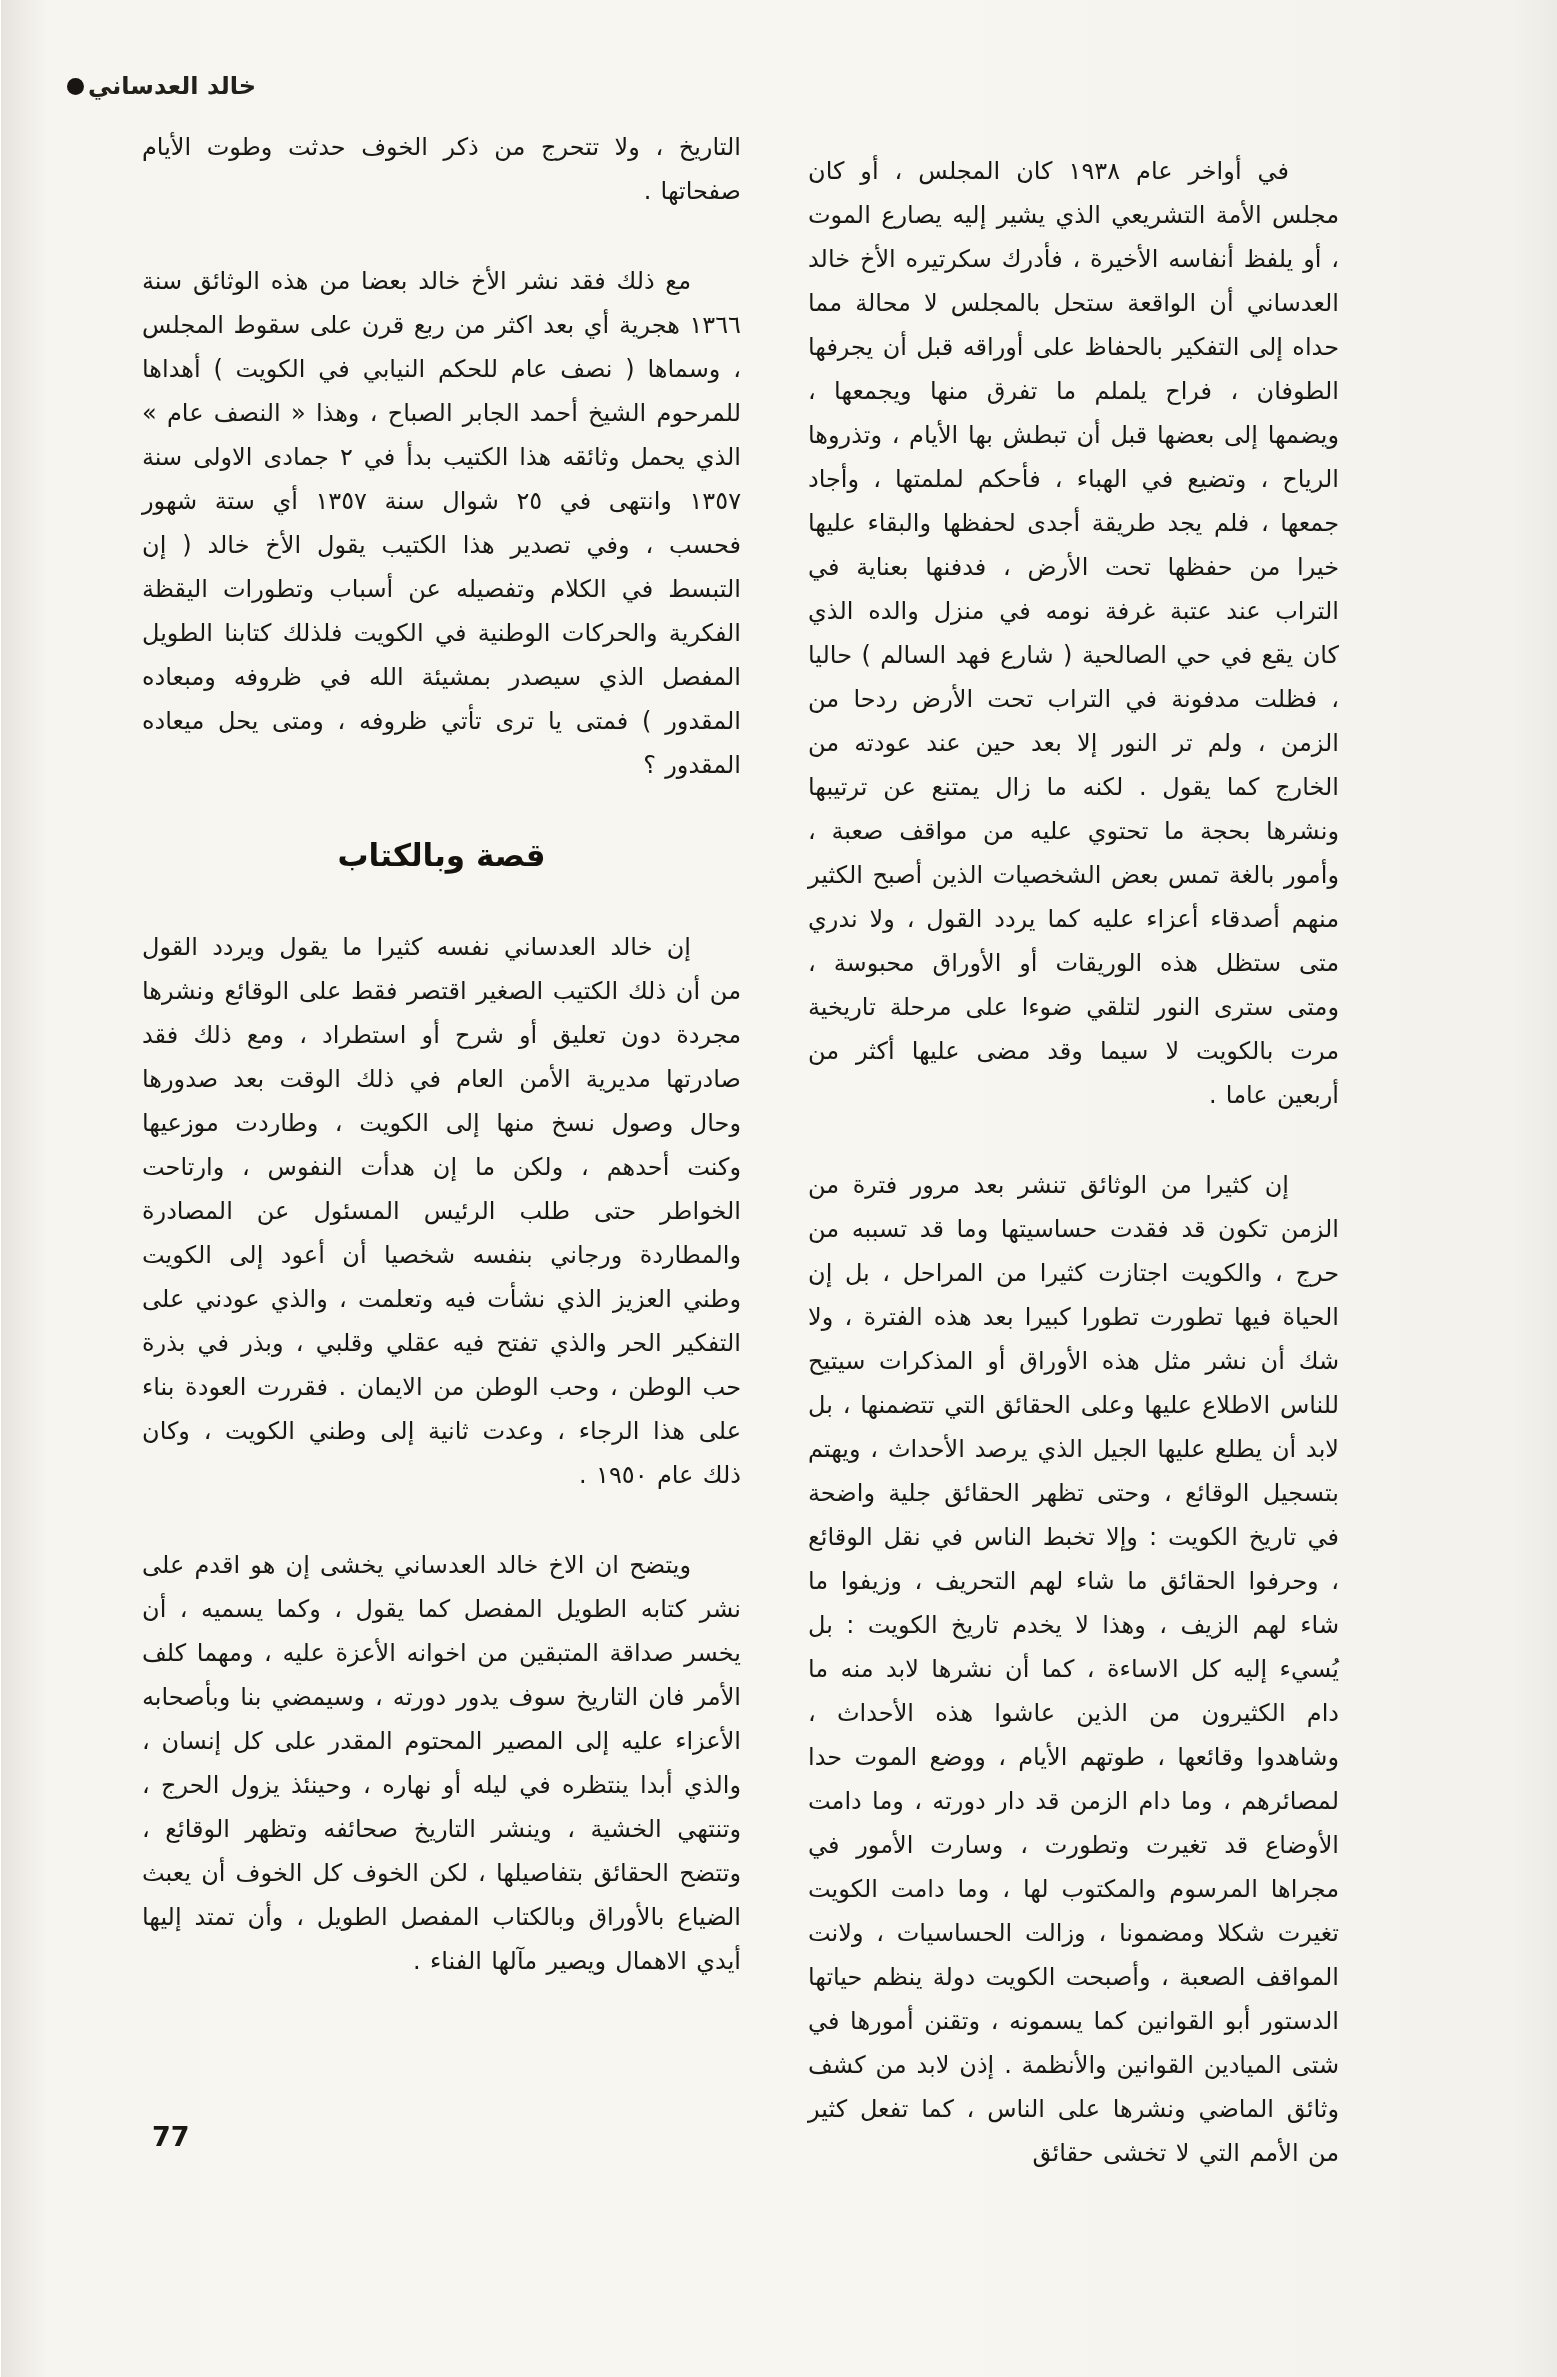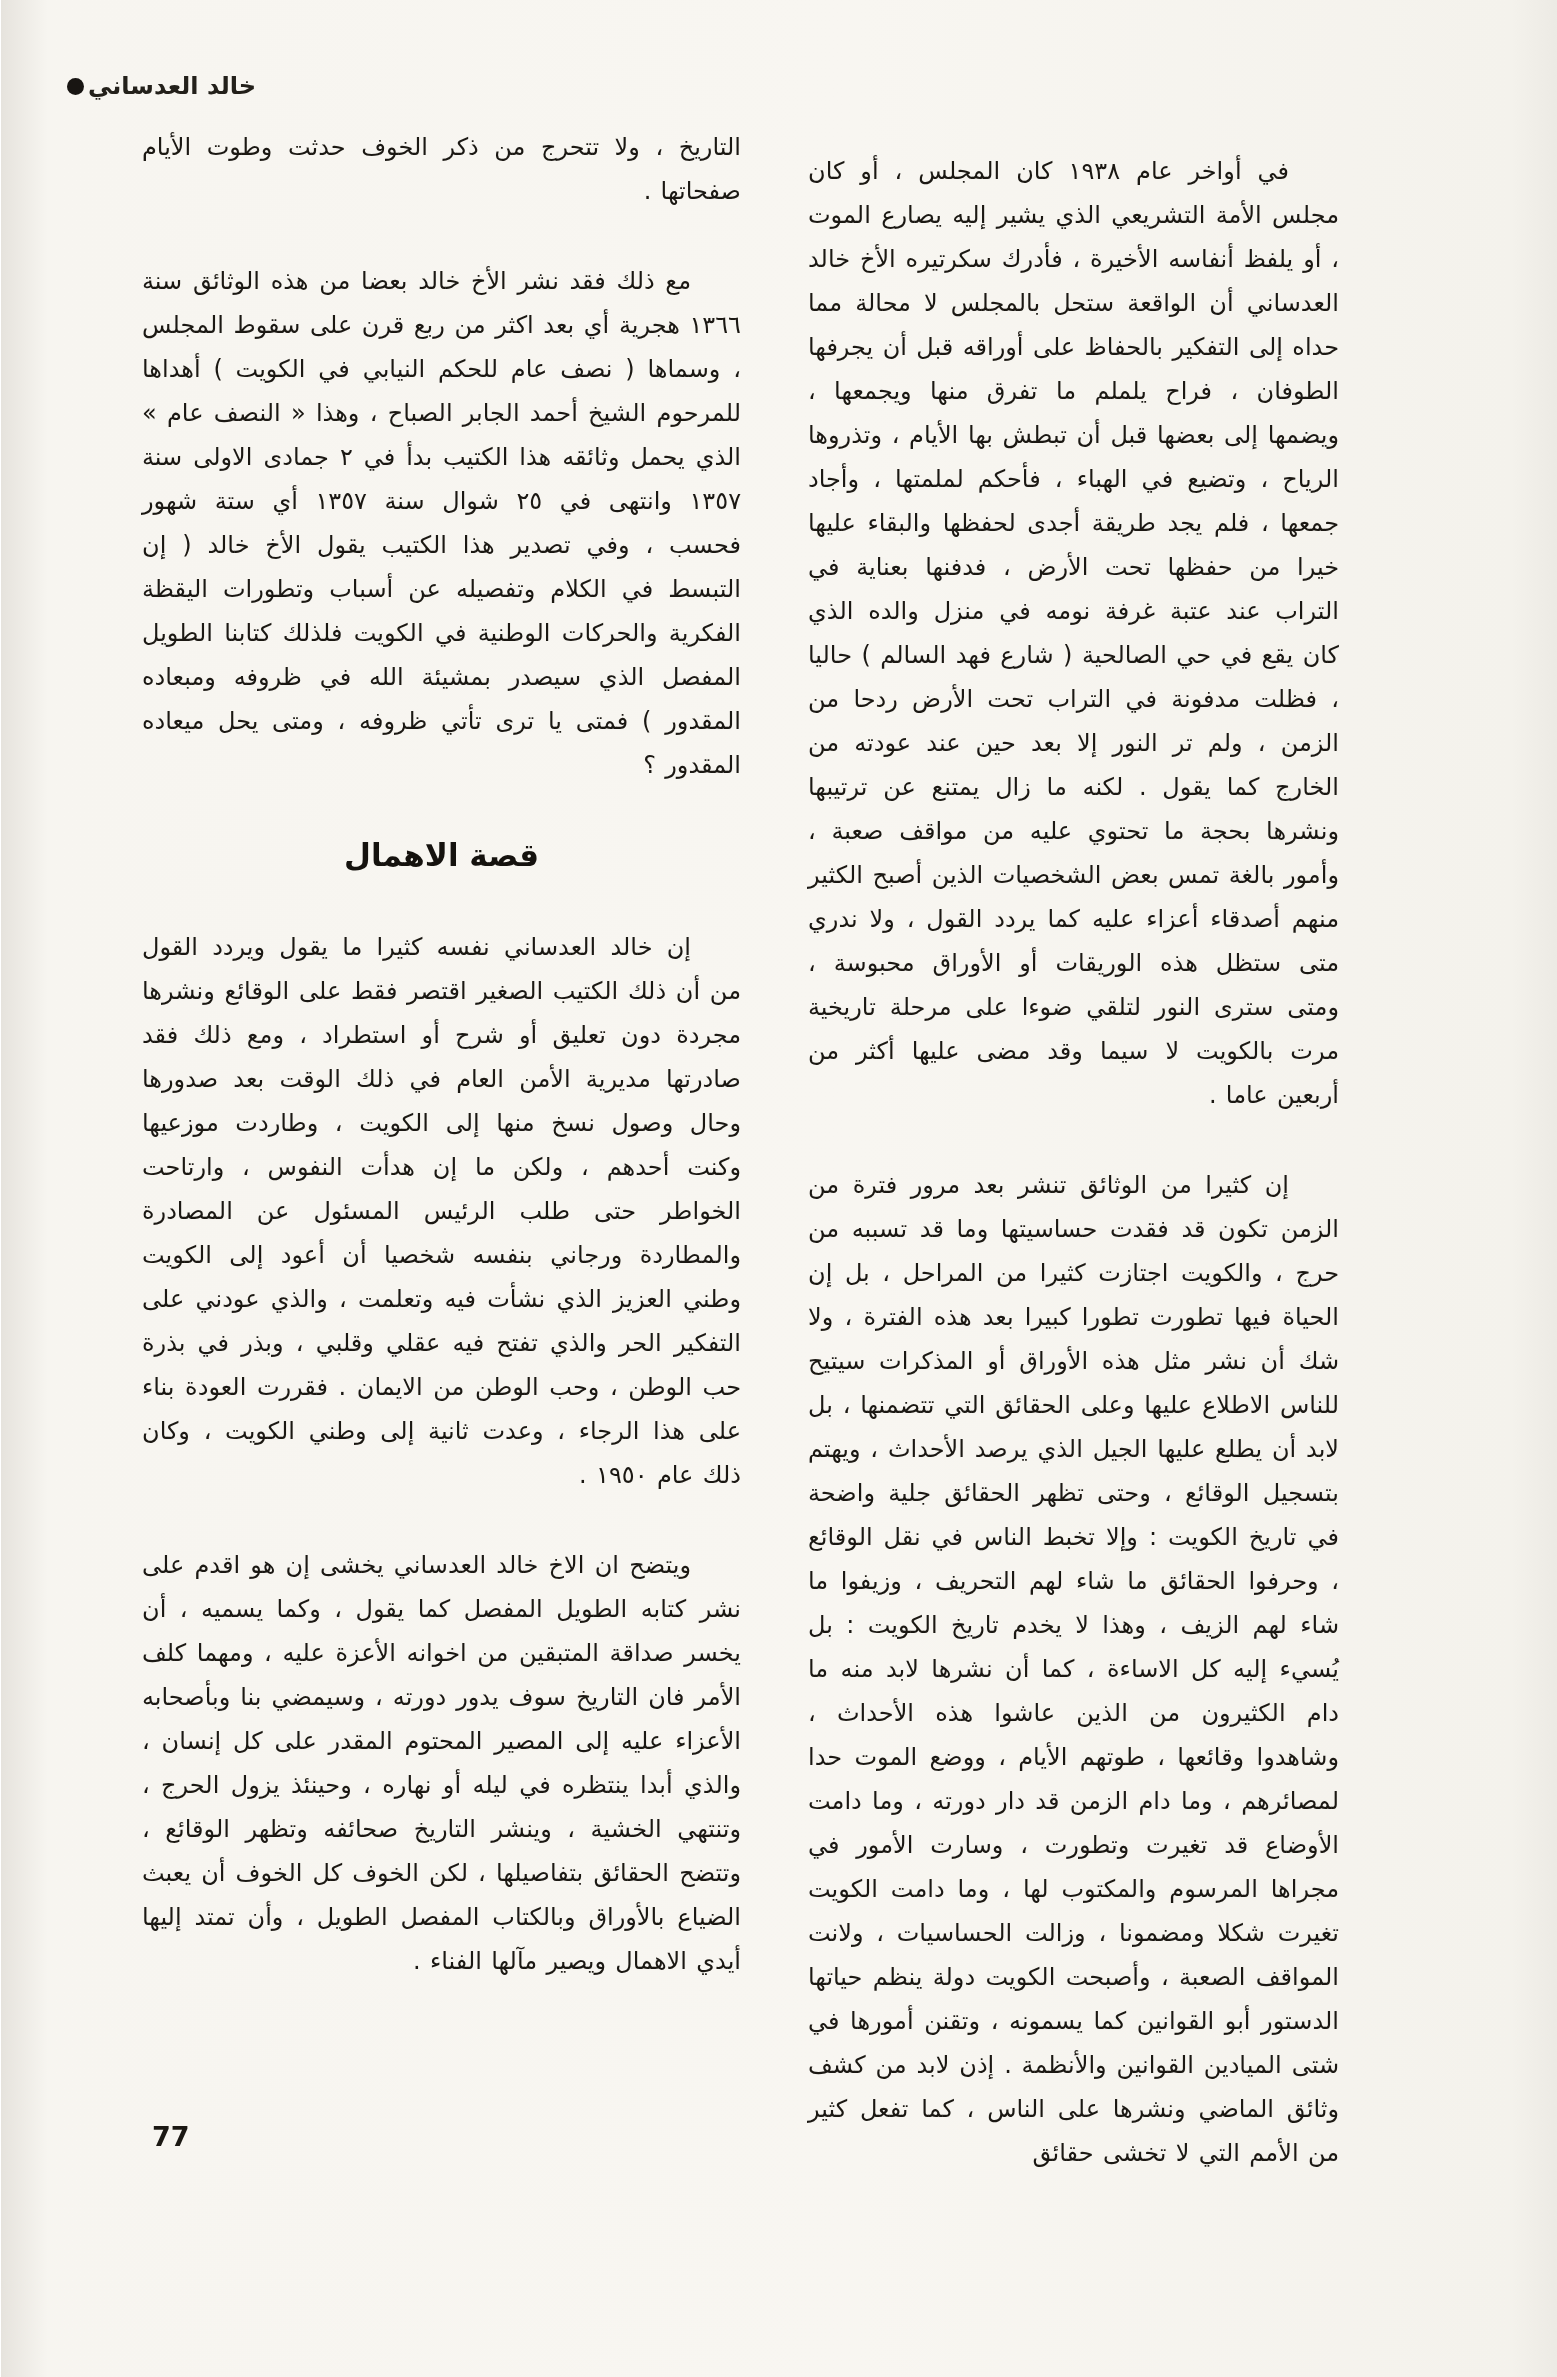--- a/index.html
+++ b/index.html
@@ -96,21 +96,21 @@
   </div>
 
   <div class="col col-right">
     <p class="para indent">في أواخر عام ١٩٣٨ كان المجلس ، أو كان مجلس الأمة التشريعي الذي يشير إليه يصارع الموت ، أو يلفظ أنفاسه الأخيرة ، فأدرك سكرتيره الأخ خالد العدساني أن الواقعة ستحل بالمجلس لا محالة مما حداه إلى التفكير بالحفاظ على أوراقه قبل أن يجرفها الطوفان ، فراح يلملم ما تفرق منها ويجمعها ، ويضمها إلى بعضها قبل أن تبطش بها الأيام ، وتذروها الرياح ، وتضيع في الهباء ، فأحكم لملمتها ، وأجاد جمعها ، فلم يجد طريقة أجدى لحفظها والبقاء عليها خيرا من حفظها تحت الأرض ، فدفنها بعناية في التراب عند عتبة غرفة نومه في منزل والده الذي كان يقع في حي الصالحية ( شارع فهد السالم ) حاليا ، فظلت مدفونة في التراب تحت الأرض ردحا من الزمن ، ولم تر النور إلا بعد حين عند عودته من الخارج كما يقول . لكنه ما زال يمتنع عن ترتيبها ونشرها بحجة ما تحتوي عليه من مواقف صعبة ، وأمور بالغة تمس بعض الشخصيات الذين أصبح الكثير منهم أصدقاء أعزاء عليه كما يردد القول ، ولا ندري متى ستظل هذه الوريقات أو الأوراق محبوسة ، ومتى سترى النور لتلقي ضوءا على مرحلة تاريخية مرت بالكويت لا سيما وقد مضى عليها أكثر من أربعين عاما .</p>
     <p class="para indent">إن كثيرا من الوثائق تنشر بعد مرور فترة من الزمن تكون قد فقدت حساسيتها وما قد تسببه من حرج ، والكويت اجتازت كثيرا من المراحل ، بل إن الحياة فيها تطورت تطورا كبيرا بعد هذه الفترة ، ولا شك أن نشر مثل هذه الأوراق أو المذكرات سيتيح للناس الاطلاع عليها وعلى الحقائق التي تتضمنها ، بل لابد أن يطلع عليها الجيل الذي يرصد الأحداث ، ويهتم بتسجيل الوقائع ، وحتى تظهر الحقائق جلية واضحة في تاريخ الكويت : وإلا تخبط الناس في نقل الوقائع ، وحرفوا الحقائق ما شاء لهم التحريف ، وزيفوا ما شاء لهم الزيف ، وهذا لا يخدم تاريخ الكويت : بل يُسيء إليه كل الاساءة ، كما أن نشرها لابد منه ما دام الكثيرون من الذين عاشوا هذه الأحداث ، وشاهدوا وقائعها ، طوتهم الأيام ، ووضع الموت حدا لمصائرهم ، وما دام الزمن قد دار دورته ، وما دامت الأوضاع قد تغيرت وتطورت ، وسارت الأمور في مجراها المرسوم والمكتوب لها ، وما دامت الكويت تغيرت شكلا ومضمونا ، وزالت الحساسيات ، ولانت المواقف الصعبة ، وأصبحت الكويت دولة ينظم حياتها الدستور أبو القوانين كما يسمونه ، وتقنن أمورها في شتى الميادين القوانين والأنظمة . إذن لابد من كشف وثائق الماضي ونشرها على الناس ، كما تفعل كثير من الأمم التي لا تخشى حقائق</p>
   </div>
 
   <div class="col col-left">
     <p class="para">التاريخ ، ولا تتحرج من ذكر الخوف حدثت وطوت الأيام صفحاتها .</p>
     <p class="para indent">مع ذلك فقد نشر الأخ خالد بعضا من هذه الوثائق سنة ١٣٦٦ هجرية أي بعد اكثر من ربع قرن على سقوط المجلس ، وسماها ( نصف عام للحكم النيابي في الكويت ) أهداها للمرحوم الشيخ أحمد الجابر الصباح ، وهذا « النصف عام » الذي يحمل وثائقه هذا الكتيب بدأ في ٢ جمادى الاولى سنة ١٣٥٧ وانتهى في ٢٥ شوال سنة ١٣٥٧ أي ستة شهور فحسب ، وفي تصدير هذا الكتيب يقول الأخ خالد ( إن التبسط في الكلام وتفصيله عن أسباب وتطورات اليقظة الفكرية والحركات الوطنية في الكويت فلذلك كتابنا الطويل المفصل الذي سيصدر بمشيئة الله في ظروفه ومبعاده المقدور ) فمتى يا ترى تأتي ظروفه ، ومتى يحل ميعاده المقدور ؟</p>
-    <h2 class="section-heading">قصة الاهمال</h2>
+    <h2 class="section-heading">قصة وبالكتاب</h2>
     <p class="para indent">إن خالد العدساني نفسه كثيرا ما يقول ويردد القول من أن ذلك الكتيب الصغير اقتصر فقط على الوقائع ونشرها مجردة دون تعليق أو شرح أو استطراد ، ومع ذلك فقد صادرتها مديرية الأمن العام في ذلك الوقت بعد صدورها وحال وصول نسخ منها إلى الكويت ، وطاردت موزعيها وكنت أحدهم ، ولكن ما إن هدأت النفوس ، وارتاحت الخواطر حتى طلب الرئيس المسئول عن المصادرة والمطاردة ورجاني بنفسه شخصيا أن أعود إلى الكويت وطني العزيز الذي نشأت فيه وتعلمت ، والذي عودني على التفكير الحر والذي تفتح فيه عقلي وقلبي ، وبذر في بذرة حب الوطن ، وحب الوطن من الايمان . فقررت العودة بناء على هذا الرجاء ، وعدت ثانية إلى وطني الكويت ، وكان ذلك عام ١٩٥٠ .</p>
     <p class="para indent">ويتضح ان الاخ خالد العدساني يخشى إن هو اقدم على نشر كتابه الطويل المفصل كما يقول ، وكما يسميه ، أن يخسر صداقة المتبقين من اخوانه الأعزة عليه ، ومهما كلف الأمر فان التاريخ سوف يدور دورته ، وسيمضي بنا وبأصحابه الأعزاء عليه إلى المصير المحتوم المقدر على كل إنسان ، والذي أبدا ينتظره في ليله أو نهاره ، وحينئذ يزول الحرج ، وتنتهي الخشية ، وينشر التاريخ صحائفه وتظهر الوقائع ، وتتضح الحقائق بتفاصيلها ، لكن الخوف كل الخوف أن يعبث الضياع بالأوراق وبالكتاب المفصل الطويل ، وأن تمتد إليها أيدي الاهمال ويصير مآلها الفناء .</p>
   </div>
 
   <div class="page-number">77</div>
 
 </div>
 
 
 </body></html>

